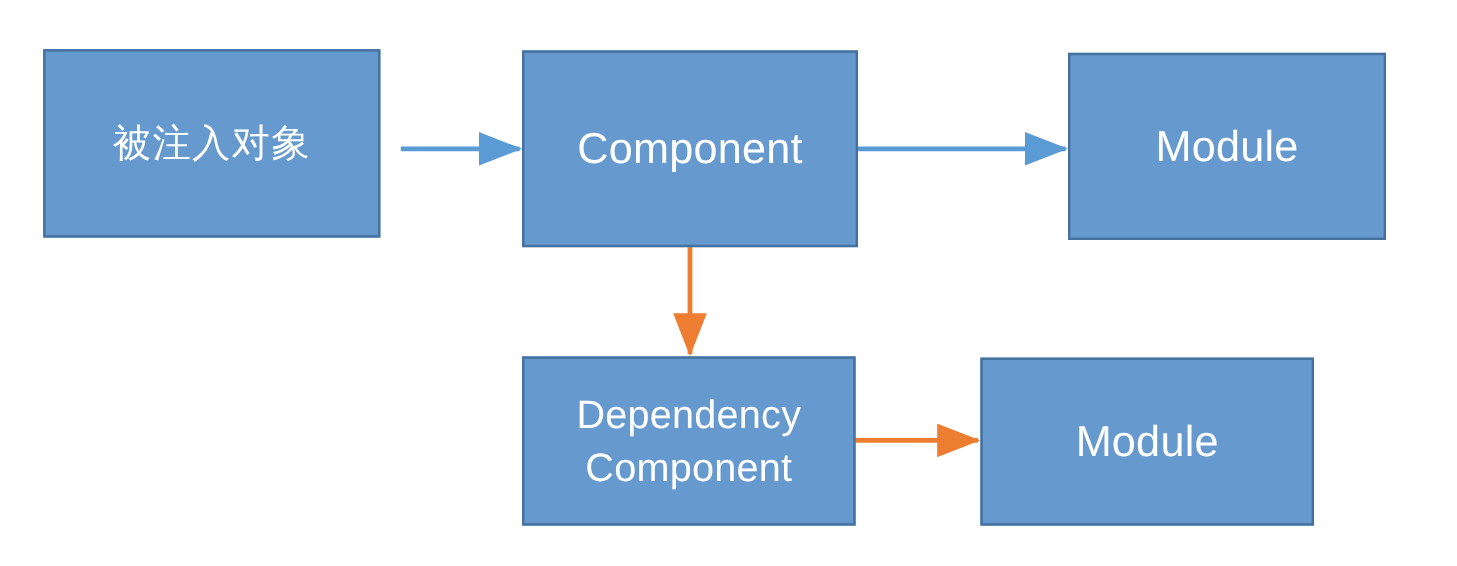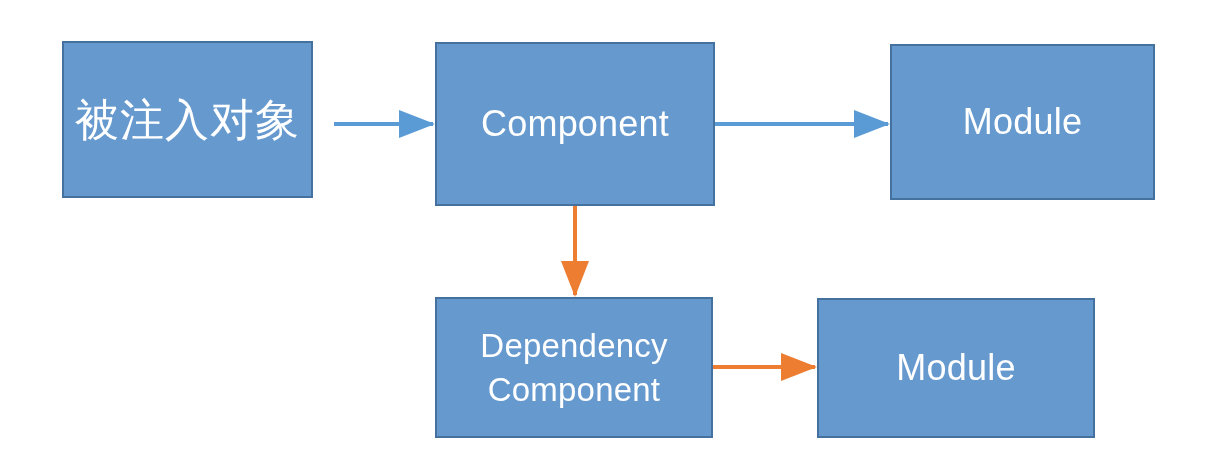--- a/index.html
+++ b/index.html
@@ -34,22 +34,22 @@
   }
   .node .node-label {
     display: block;
     width: 100%;
     padding: 0 6px;
     box-sizing: border-box;
     white-space: pre-line;
   }
   
   #node-injected-object {
-    left: 62px;  top: 41px;  width: 251px; height: 157px;
-    font-size: 44px;
+    left: 36px;  top: 41px;  width: 281px; height: 157px;
+    font-size: 32px;
   }
   #node-injected-object .node-label { letter-spacing: 1px; }
   #node-component {
     left: 435px; top: 42px;  width: 280px; height: 164px;
     font-size: 36px;
   }
   #node-module-top {
     left: 890px; top: 44px;  width: 265px; height: 156px;
     font-size: 36px;
   }

